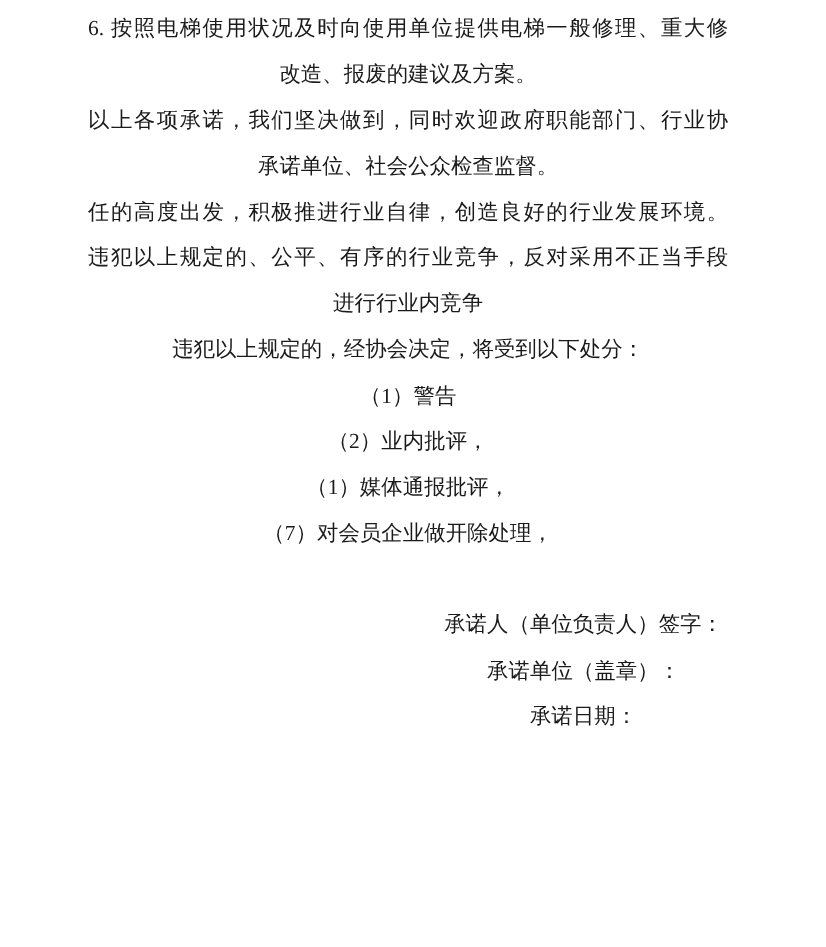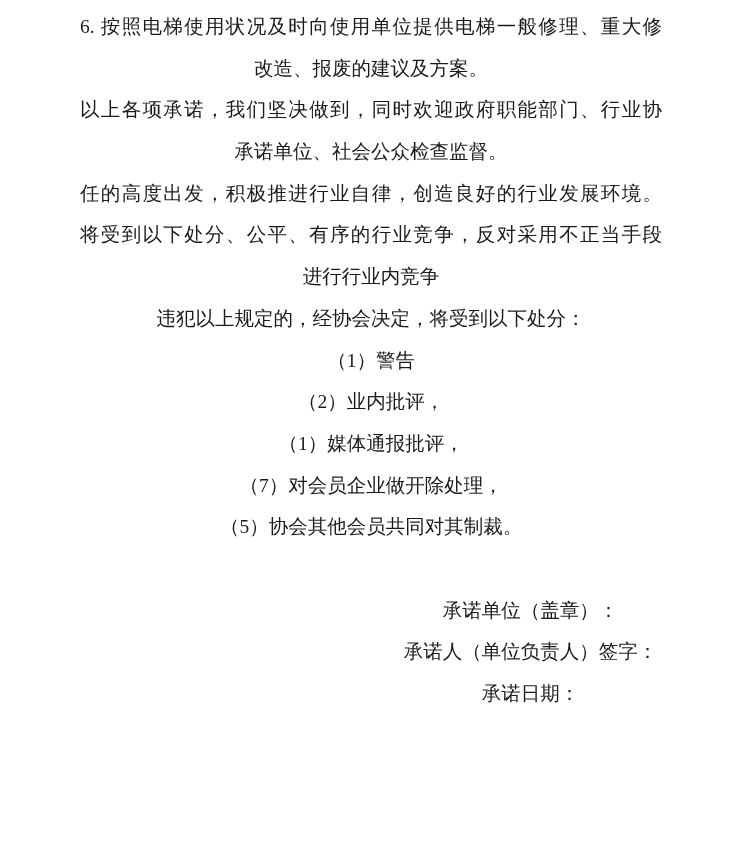--- a/index.html
+++ b/index.html
@@ -41,30 +41,29 @@
 </head>
 <body>
 
 <div class="page">
 
   <div class="line fill">6. 按照电梯使用状况及时向使用单位提供电梯一般修理、重大修理、</div>
   <div class="line">改造、报废的建议及方案。</div>
   <div class="line fill">以上各项承诺，我们坚决做到，同时欢迎政府职能部门、行业协会、</div>
   <div class="line">承诺单位、社会公众检查监督。</div>
   <div class="line fill">任的高度出发，积极推进行业自律，创造良好的行业发展环境。</div>
-  <div class="line fill">将受到以下处分、公平、有序的行业竞争，反对采用不正当手段</div>
+  <div class="line fill">违犯以上规定的、公平、有序的行业竞争，反对采用不正当手段</div>
   <div class="line">进行行业内竞争</div>
   <div class="line">违犯以上规定的，经协会决定，将受到以下处分：</div>
   <div class="line">（1）警告</div>
   <div class="line">（2）业内批评，</div>
   <div class="line">（1）媒体通报批评，</div>
   <div class="line">（7）对会员企业做开除处理，</div>
-  <div class="line">（5）协会其他会员共同对其制裁。</div>
 
   <div class="blank"></div>
 
   <div class="sig-block">
+    <div class="line">承诺人（单位负责人）签字：</div>
     <div class="line">承诺单位（盖章）：</div>
-    <div class="line">承诺人（单位负责人）签字：</div>
     <div class="line">承诺日期：</div>
   </div>
 
 </div>
 
 </body></html>

